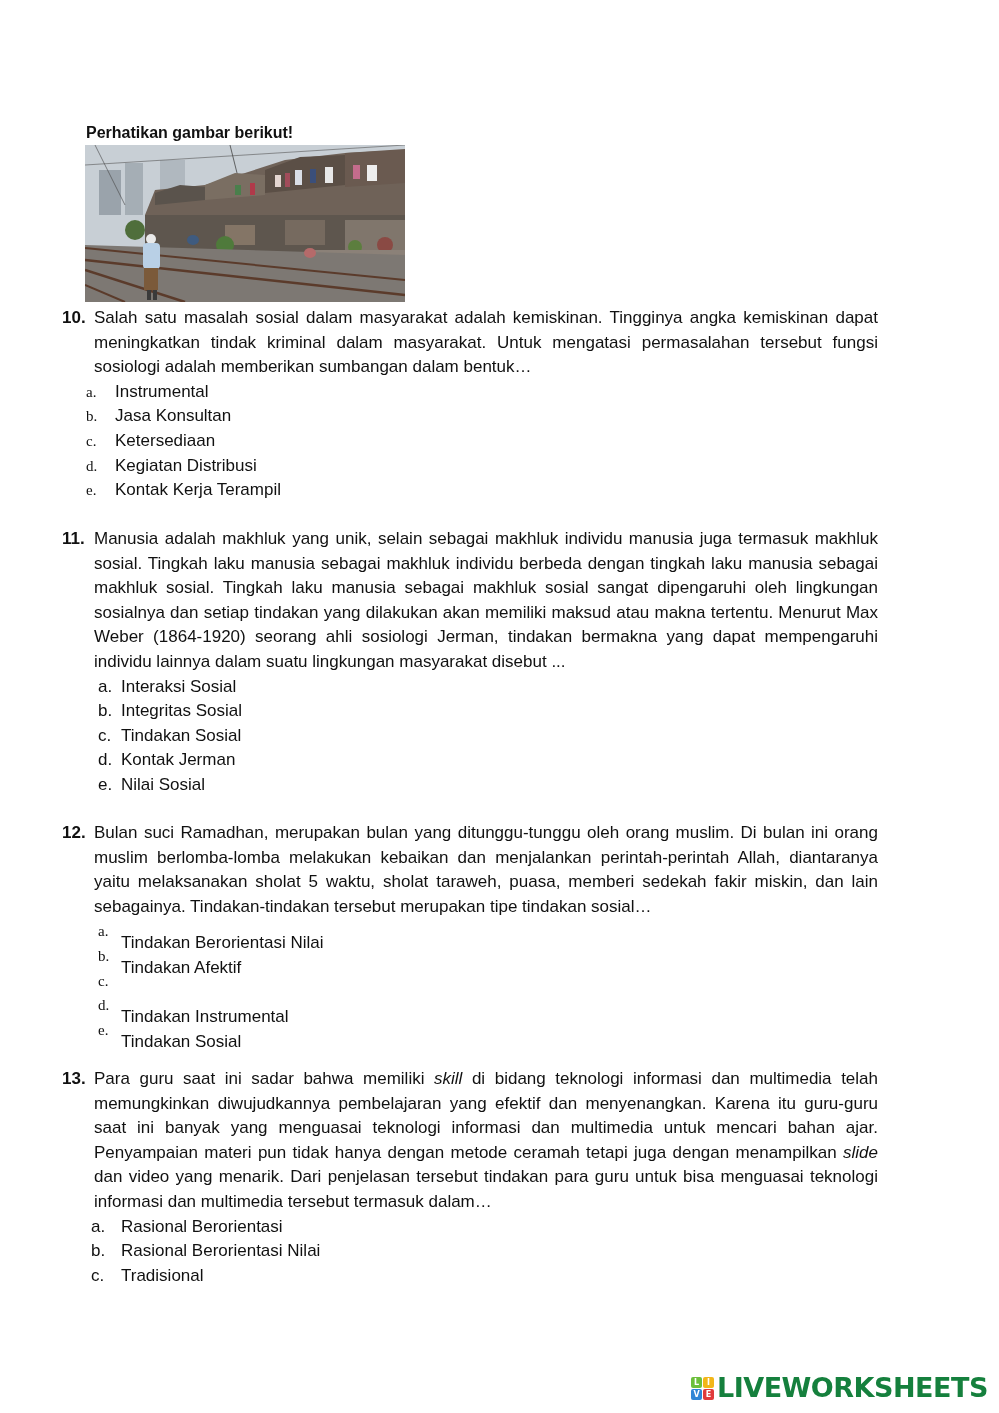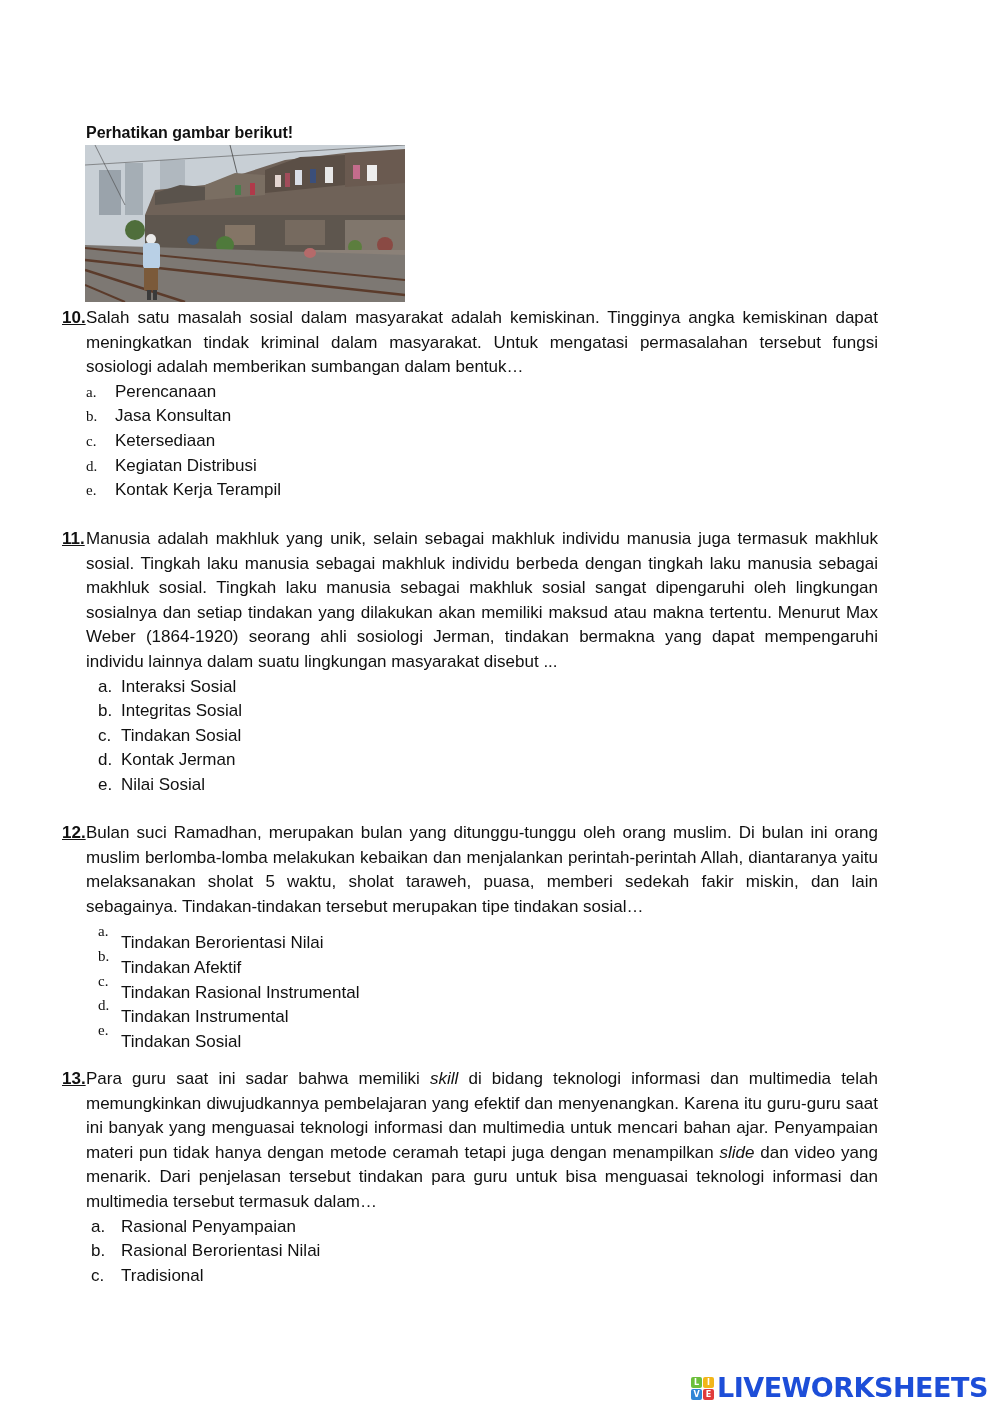--- a/index.html
+++ b/index.html
@@ -14,22 +14,22 @@
       font-weight: bold; font-size: 16px; line-height: 20px;
     }
     .photo {
       position: absolute; left: 85px; top: 145px; width: 320px; height: 157px;
       overflow: hidden;
       background: linear-gradient(180deg, #c9d0d6 0%, #bfc6cc 28%, #8a7f72 45%, #6e665c 60%, #7c7670 75%, #6b655f 100%);
     }
     .photo svg { display: block; }
     .question { position: absolute; left: 62px; width: 816px; font-size: 17px; line-height: 24.6px; }
     .q-row { position: relative; padding-left: 24px; text-align: justify; text-align-last: left; }
-    .q-num { position: absolute; left: 0; top: 0; font-weight: bold; text-decoration: underline; }
-    .q-text { display: block; }
+    .q-num { position: absolute; left: 0; top: 0; font-weight: bold; }
+    .q-text { display: block; margin-left: 8px; }
     .q-text em { }
     .options { list-style: none; margin: 0; padding: 0; }
     .opt { position: relative; height: 24.6px; line-height: 24.6px; }
     .opt-letter { position: absolute; top: 0; }
     .opt-label { position: absolute; top: 0; }
     .serif-letter { font-family: "Liberation Serif", "DejaVu Serif", serif; font-size: 15px; }
     
     .q10 .opt-letter { left: 24px; }
     .q10 .opt-label { left: 53px; }
     .q11 .opt-letter { left: 36px; }
@@ -120,21 +120,21 @@
   </div>
 
   <div class="question q10" style="top:306px;">
     <div class="q-row">
       <span class="q-num">10.</span>
       <span class="q-text">Salah satu masalah sosial dalam masyarakat adalah kemiskinan. Tingginya angka kemiskinan dapat meningkatkan tindak kriminal dalam masyarakat. Untuk mengatasi permasalahan tersebut fungsi sosiologi adalah memberikan sumbangan dalam bentuk…</span>
     </div>
     <ul class="options">
       <li class="opt">
           <span class="opt-letter serif-letter">a.</span>
-          <span class="opt-label">Perencanaan</span>
+          <span class="opt-label">Instrumental</span>
         </li>
       <li class="opt">
           <span class="opt-letter serif-letter">b.</span>
           <span class="opt-label">Jasa Konsultan</span>
         </li>
       <li class="opt">
           <span class="opt-letter serif-letter">c.</span>
           <span class="opt-label">Ketersediaan</span>
         </li>
       <li class="opt">
@@ -186,57 +186,56 @@
       <li class="opt">
           <span class="opt-letter serif-letter">a.</span>
           <span class="opt-label">Tindakan Berorientasi Nilai</span>
         </li>
       <li class="opt">
           <span class="opt-letter serif-letter">b.</span>
           <span class="opt-label">Tindakan Afektif</span>
         </li>
       <li class="opt">
           <span class="opt-letter serif-letter">c.</span>
-          <span class="opt-label">Tindakan Rasional Instrumental</span>
         </li>
       <li class="opt">
           <span class="opt-letter serif-letter">d.</span>
           <span class="opt-label">Tindakan Instrumental</span>
         </li>
       <li class="opt">
           <span class="opt-letter serif-letter">e.</span>
           <span class="opt-label">Tindakan Sosial</span>
         </li>
     </ul>
   </div>
 
   <div class="question q13" style="top:1067px;">
     <div class="q-row">
       <span class="q-num">13.</span>
       <span class="q-text"><span> Para guru saat ini sadar bahwa memiliki </span><em>skill</em><span> di bidang teknologi informasi dan multimedia telah memungkinkan diwujudkannya pembelajaran yang efektif dan menyenangkan. Karena itu guru-guru saat ini banyak yang menguasai teknologi informasi dan multimedia untuk mencari bahan ajar. Penyampaian materi pun tidak hanya dengan metode ceramah tetapi juga dengan menampilkan </span><em>slide</em><span> dan video yang menarik.  Dari penjelasan tersebut tindakan para guru untuk bisa menguasai teknologi informasi dan multimedia tersebut termasuk dalam…</span></span>
     </div>
     <ul class="options">
       <li class="opt">
           <span class="opt-letter">a.</span>
-          <span class="opt-label">Rasional Penyampaian</span>
+          <span class="opt-label">Rasional Berorientasi</span>
         </li>
       <li class="opt">
           <span class="opt-letter">b.</span>
           <span class="opt-label">Rasional Berorientasi Nilai</span>
         </li>
       <li class="opt">
           <span class="opt-letter">c.</span>
           <span class="opt-label">Tradisional</span>
         </li>
     </ul>
   </div>
 
   <div class="logo">
     <div class="logo-grid">
       <span class="logo-cell" id="lc0" style="background: rgb(108, 191, 59);">L</span>
       <span class="logo-cell" id="lc1" style="background: rgb(242, 182, 25);">I</span>
       <span class="logo-cell" id="lc2" style="background: rgb(47, 134, 214);">V</span>
       <span class="logo-cell" id="lc3" style="background: rgb(224, 59, 59);">E</span>
     </div>
-    <span class="logo-text" id="logo-text" style="color: #1d4ed8;">LIVEWORKSHEETS</span>
+    <span class="logo-text" id="logo-text" style="color: #15803d;">LIVEWORKSHEETS</span>
   </div>
 
 </div>
 
 </body></html>

